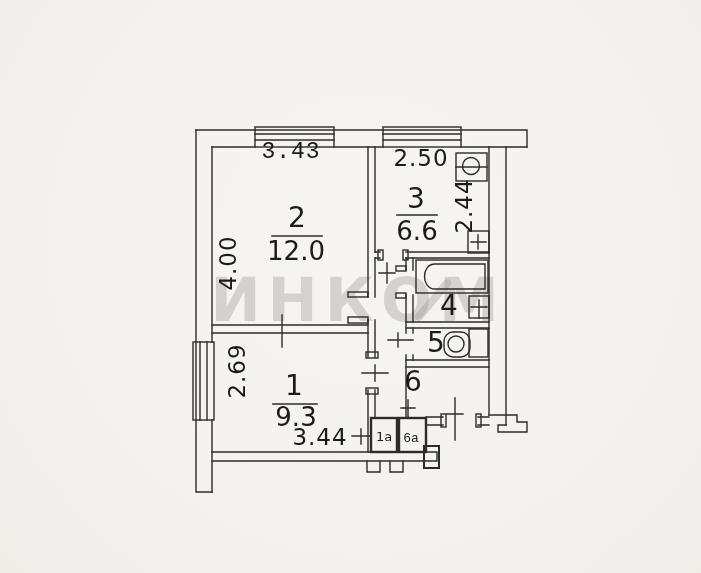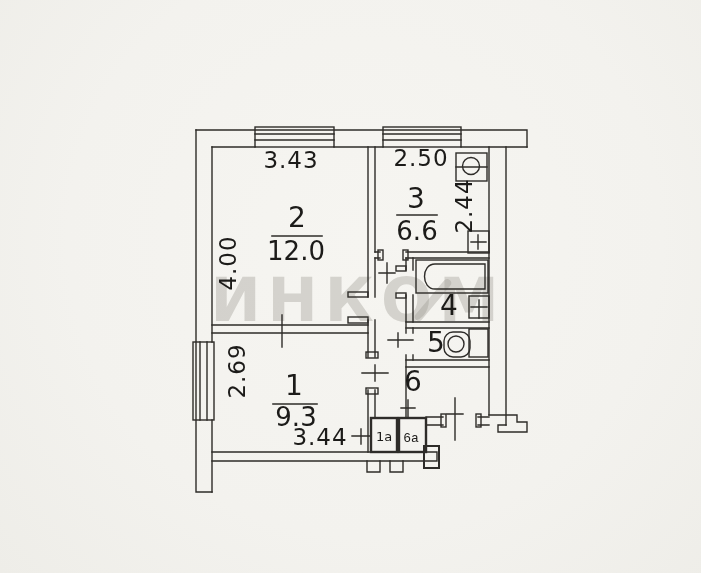--- a/index.html
+++ b/index.html
@@ -153,21 +153,21 @@
       </g>
 
       <g stroke-width="1.6">
         <path d="M272 236 H322"></path>
         <path d="M397 215 H437"></path>
         <path d="M273 404 H317"></path>
       </g>
     </g>
   </svg>
 
-  <div class="lbl dim" style="left:291px;top:160px;">3.43</div>
+  <div class="lbl dim" style="left:291px;top:152px;font-family:Liberation Mono, monospace;">3.43</div>
   <div class="lbl dim" style="left:421px;top:158px;">2.50</div>
   <div class="lbl dim vert" style="left:464px;top:206px;">2.44</div>
   <div class="lbl dim vert" style="left:228px;top:263px;">4.00</div>
   <div class="lbl dim vert" style="left:237px;top:371px;">2.69</div>
   <div class="lbl dim" style="left:296px;top:437px;margin-left:24px;">3.44</div>
 
   <div class="lbl roomnum" style="left:297px;top:218px;">2</div>
   <div class="lbl area" style="left:296px;top:251px;">12.0</div>
 
   <div class="lbl roomnum" style="left:416px;top:199px;">3</div>

